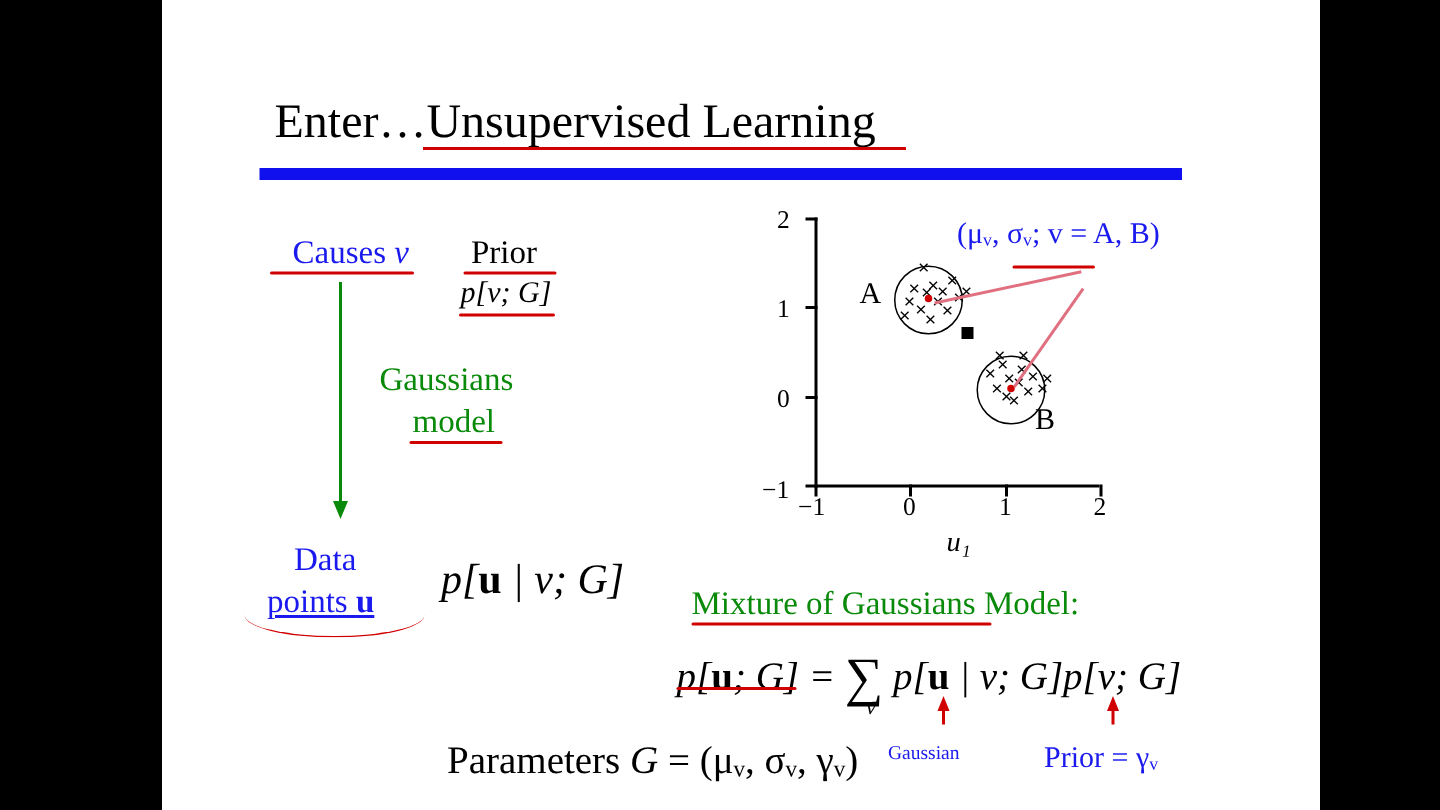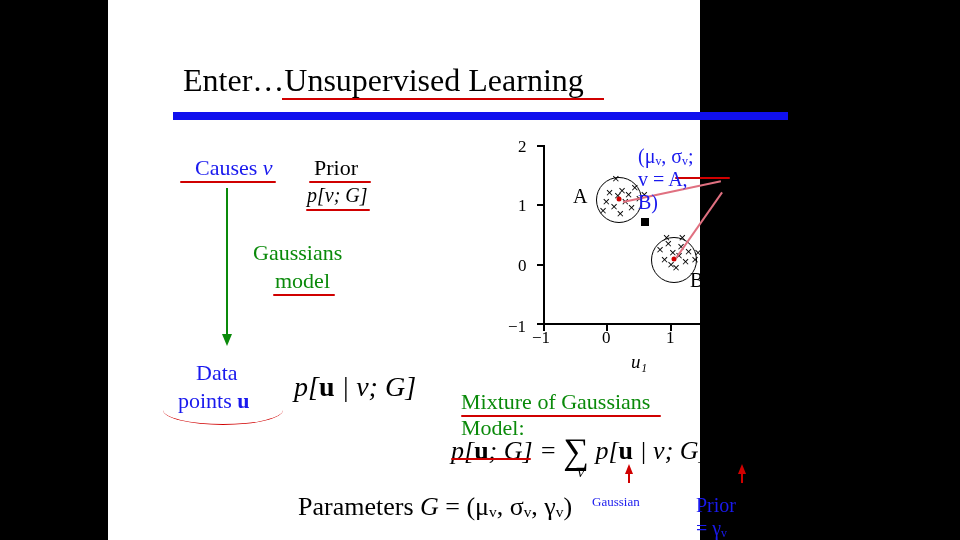--- a/index.html
+++ b/index.html
@@ -8,21 +8,21 @@
     width: 960px;
     height: 540px;
     background: #000;
     font-family: "Times New Roman", Times, serif;
     overflow: hidden;
   }
   .slide {
     position: absolute;
     left: 108px;
     top: 0;
-    width: 592px;
+    width: 772px;
     height: 540px;
     background: #fff;
   }
   .title {
     position: absolute;
     left: 75px;
     top: 62px;
     font-size: 32px;
     color: #000;
   }
@@ -187,21 +187,21 @@
   <div class="abs red-underline" style="left:198px; top:209px; width:64px;"></div>
 
   <div class="arrow-line" style="left:118px; top:188px; height:146px;"></div>
   <div class="arrow-head" style="left:113.5px; top:334px;"></div>
 
   <div class="abs green" style="left:145px; top:240px; font-size:22px;">Gaussians</div>
   <div class="abs green" style="left:167px; top:268px; font-size:22px;">model</div>
   <div class="abs red-underline" style="left:165px; top:294px; width:62px;"></div>
 
   <div class="abs blue" style="left:88px; top:360px; font-size:22px;">Data</div>
-  <div class="abs blue" style="left:70px; top:388px; font-size:22px;">
+  <div class="abs blue" style="left:70px; top:388px; font-size:22px;text-decoration:underline;">
     <span>points </span><b>u</b>
   </div>
   <div class="curved-underline" style="left:55px; top:410px; width:120px; height:14px;"></div>
 
   <div class="abs black italic" style="left:186px; top:371px; font-size:28px;">
     <span>p[</span><b style="font-style:normal;">u</b><span> | v; G]</span>
   </div>
 
   <div class="chart">
     <div class="axis-y"></div>

